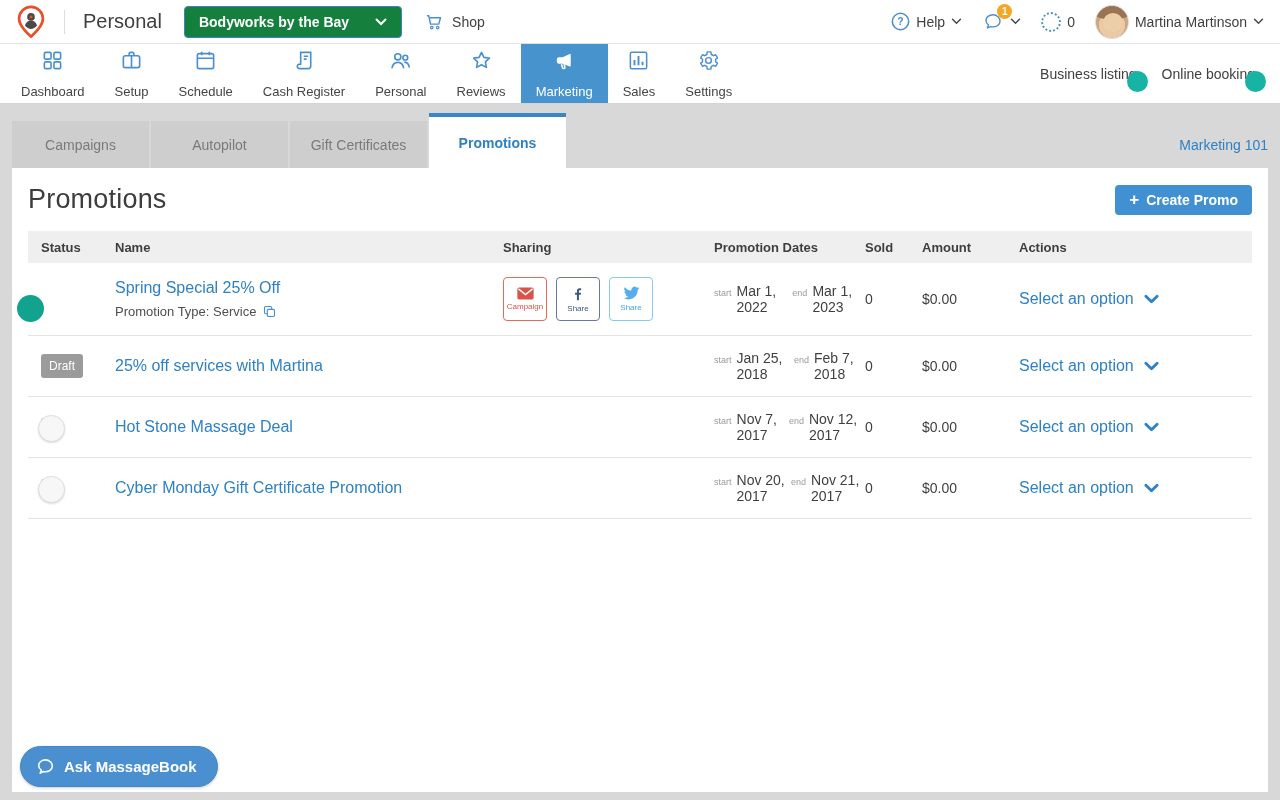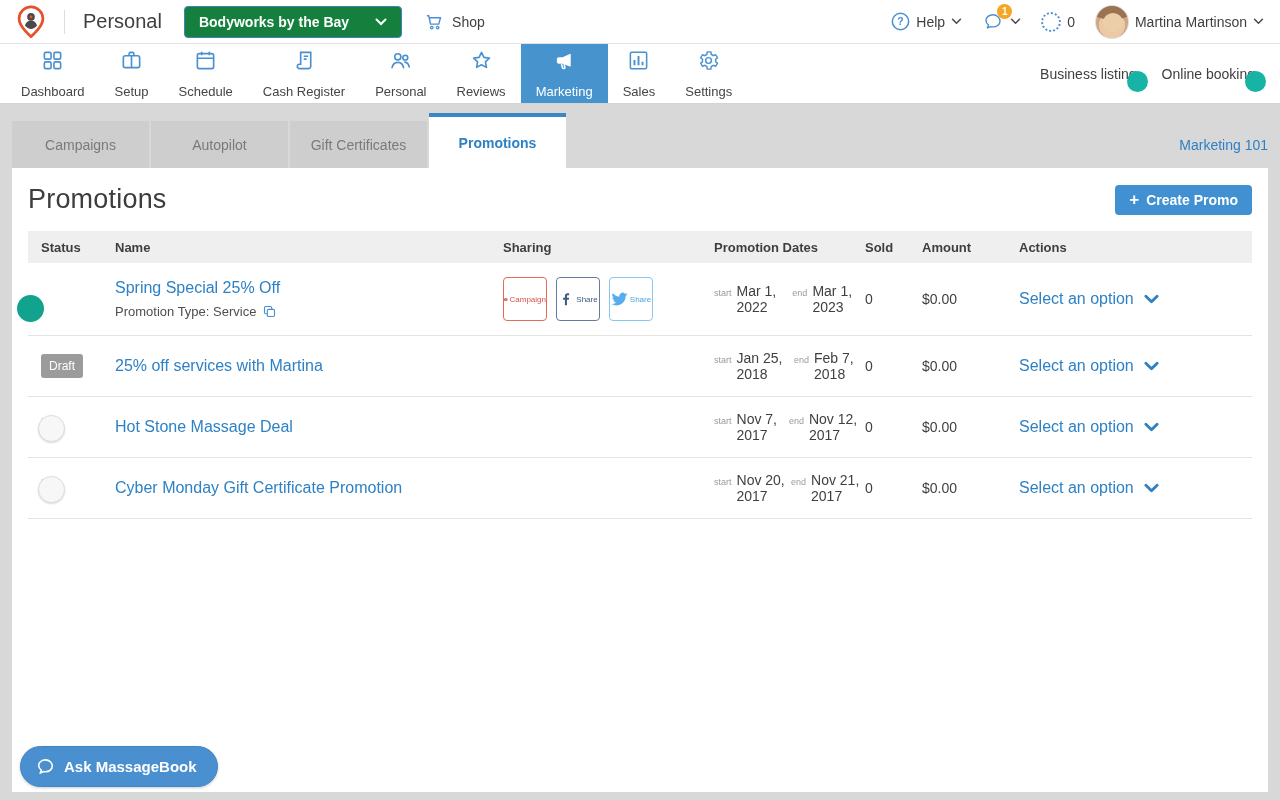--- a/index.html
+++ b/index.html
@@ -126,21 +126,21 @@
   .copy-ic { cursor:pointer; }
 
   .draft-badge {
     display:inline-block; background:#9b9b9b; color:#fff; font-size:12px;
     padding:5px 8px; border-radius:3px;
   }
 
   .share-group { display:flex; gap:9px; }
   .share-box {
     width:44px; height:44px; border-radius:4px; border:1px solid; background:#fff;
-    display:flex; flex-direction:row; align-items:center; justify-content:center; gap:2px;
+    display:flex; flex-direction:column; align-items:center; justify-content:center; gap:2px;
     cursor:pointer;
   }
   .share-box .share-label { font-size:8px; }
   .share-box.campaign { border-color:#e66a57; color:#d9534a; }
   .share-box.facebook { border-color:#68799f; color:#3b5a80; }
   .share-box.twitter  { border-color:#86c8ef; color:#4ba4e0; }
 
   .dates-block { display:flex; flex-direction:row; gap:2px; }
   .date-line { display:flex; align-items:baseline; }
   .date-key { width:24px; text-align:right; margin-right:5px; font-size:9px; color:#9b9b9b; }

